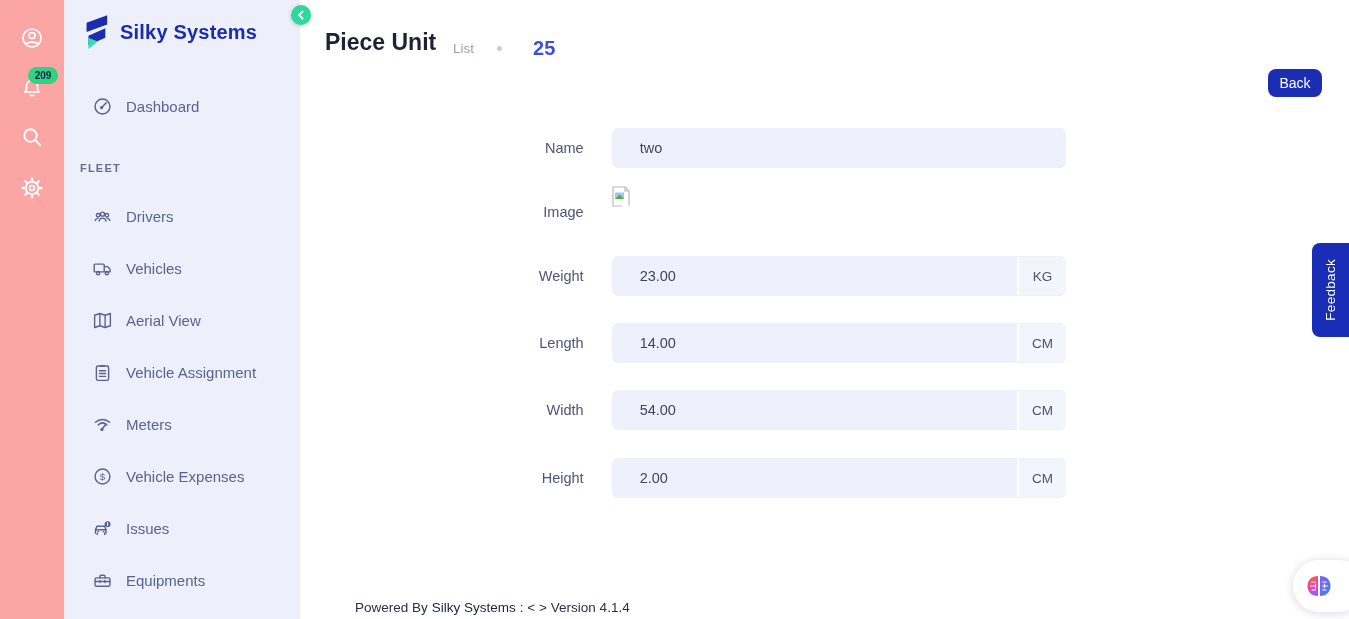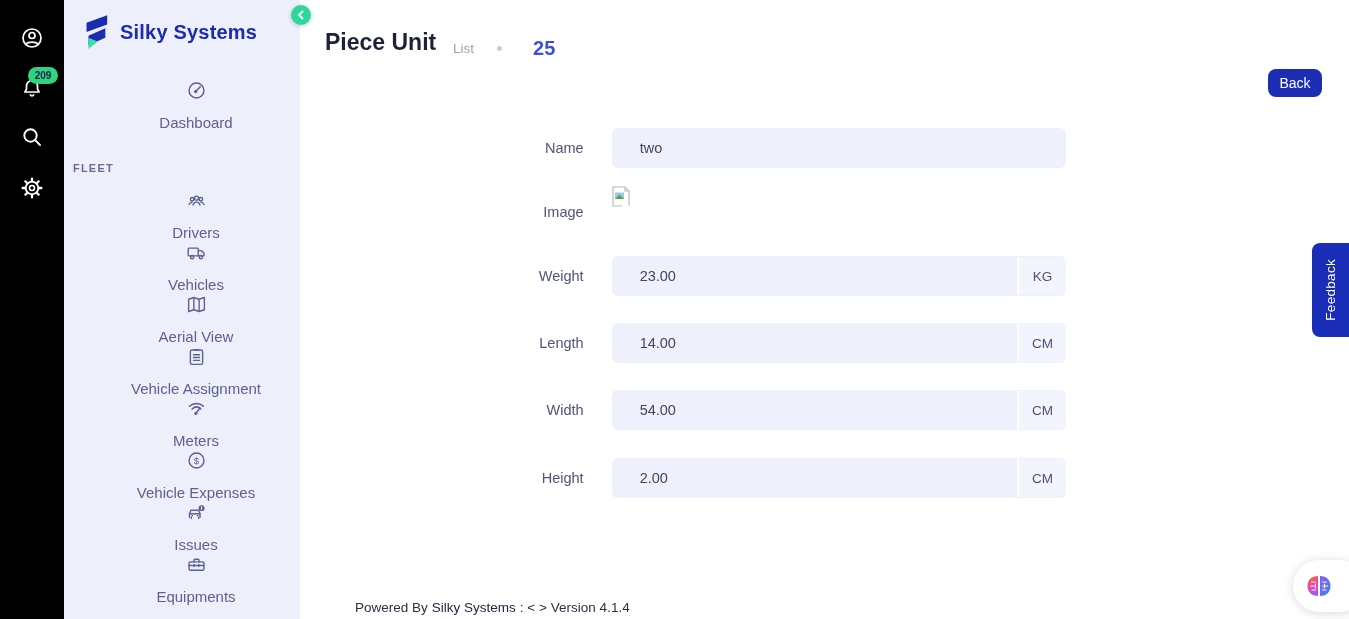--- a/index.html
+++ b/index.html
@@ -1,36 +1,36 @@
 <!DOCTYPE html>
 <html><head>
 <meta charset="utf-8">
 <style>
   * { margin:0; padding:0; box-sizing:border-box; }
   html,body { width:1349px; height:619px; overflow:hidden; }
   body { font-family:"Liberation Sans", sans-serif; background:#ffffff; position:relative; }
 
   
-  .rail { position:absolute; left:0; top:0; width:64px; height:619px; background:#000000; z-index:5; }
+  .rail { position:absolute; left:0; top:0; width:64px; height:619px; background:#fca5a5; z-index:5; }
   .rail-icon { position:absolute; left:20px; width:24px; height:24px; color:#ffffff; cursor:pointer; }
   .rail-icon svg { width:24px; height:24px; display:block; }
   .badge { position:absolute; left:28px; top:67px; min-width:30px; height:17px; background:#2fd380;
            border-radius:9px; color:#0f2450; font-size:10px; font-weight:700; display:flex;
            align-items:center; justify-content:center; padding:0 5px; z-index:6; }
 
   
   .sidebar { position:absolute; left:64px; top:0; width:236px; height:619px; background:#edf0fa; z-index:4; }
   .logo-row { display:flex; align-items:center; gap:10px; padding:14px 0 0 16px; height:50px; }
   .logo-mark { width:30px; height:38px; flex:0 0 auto; }
   .brand-title { font-size:20px; font-weight:700; color:#1c2cb0; letter-spacing:.2px; white-space:nowrap; }
   .nav { margin-top:30px; }
   .nav-item { height:52px; display:flex; align-items:center; gap:13px; padding-left:28px;
-              color:#5b6191; font-size:15px; cursor:pointer; white-space:nowrap;flex-direction:column; }
+              color:#5b6191; font-size:15px; cursor:pointer; white-space:nowrap; }
   .nav-item svg { width:21px; height:21px; flex:0 0 auto; }
-  .section-label { height:44px; margin-top:14px; display:flex; align-items:center; padding-left:9px;
+  .section-label { height:44px; margin-top:14px; display:flex; align-items:center; padding-left:16px;
                    font-size:11px; font-weight:700; letter-spacing:1.2px; color:#666c92; }
   .collapse-btn { position:absolute; left:291px; top:5px; width:20px; height:20px; border-radius:50%;
                   background:#2ed89b; display:flex; align-items:center; justify-content:center;
                   box-shadow:0 1px 4px rgba(20,40,90,.25); cursor:pointer; z-index:10; }
   .collapse-btn svg { width:10px; height:10px; }
 
   
   .main { position:absolute; left:300px; top:0; width:1049px; height:619px; background:#ffffff; }
   .page-title { position:absolute; left:25px; top:29px; font-size:23px; font-weight:700; color:#1e2238; }
   .breadcrumb { position:absolute; left:153px; top:37px; display:flex; align-items:center; gap:23px; }

